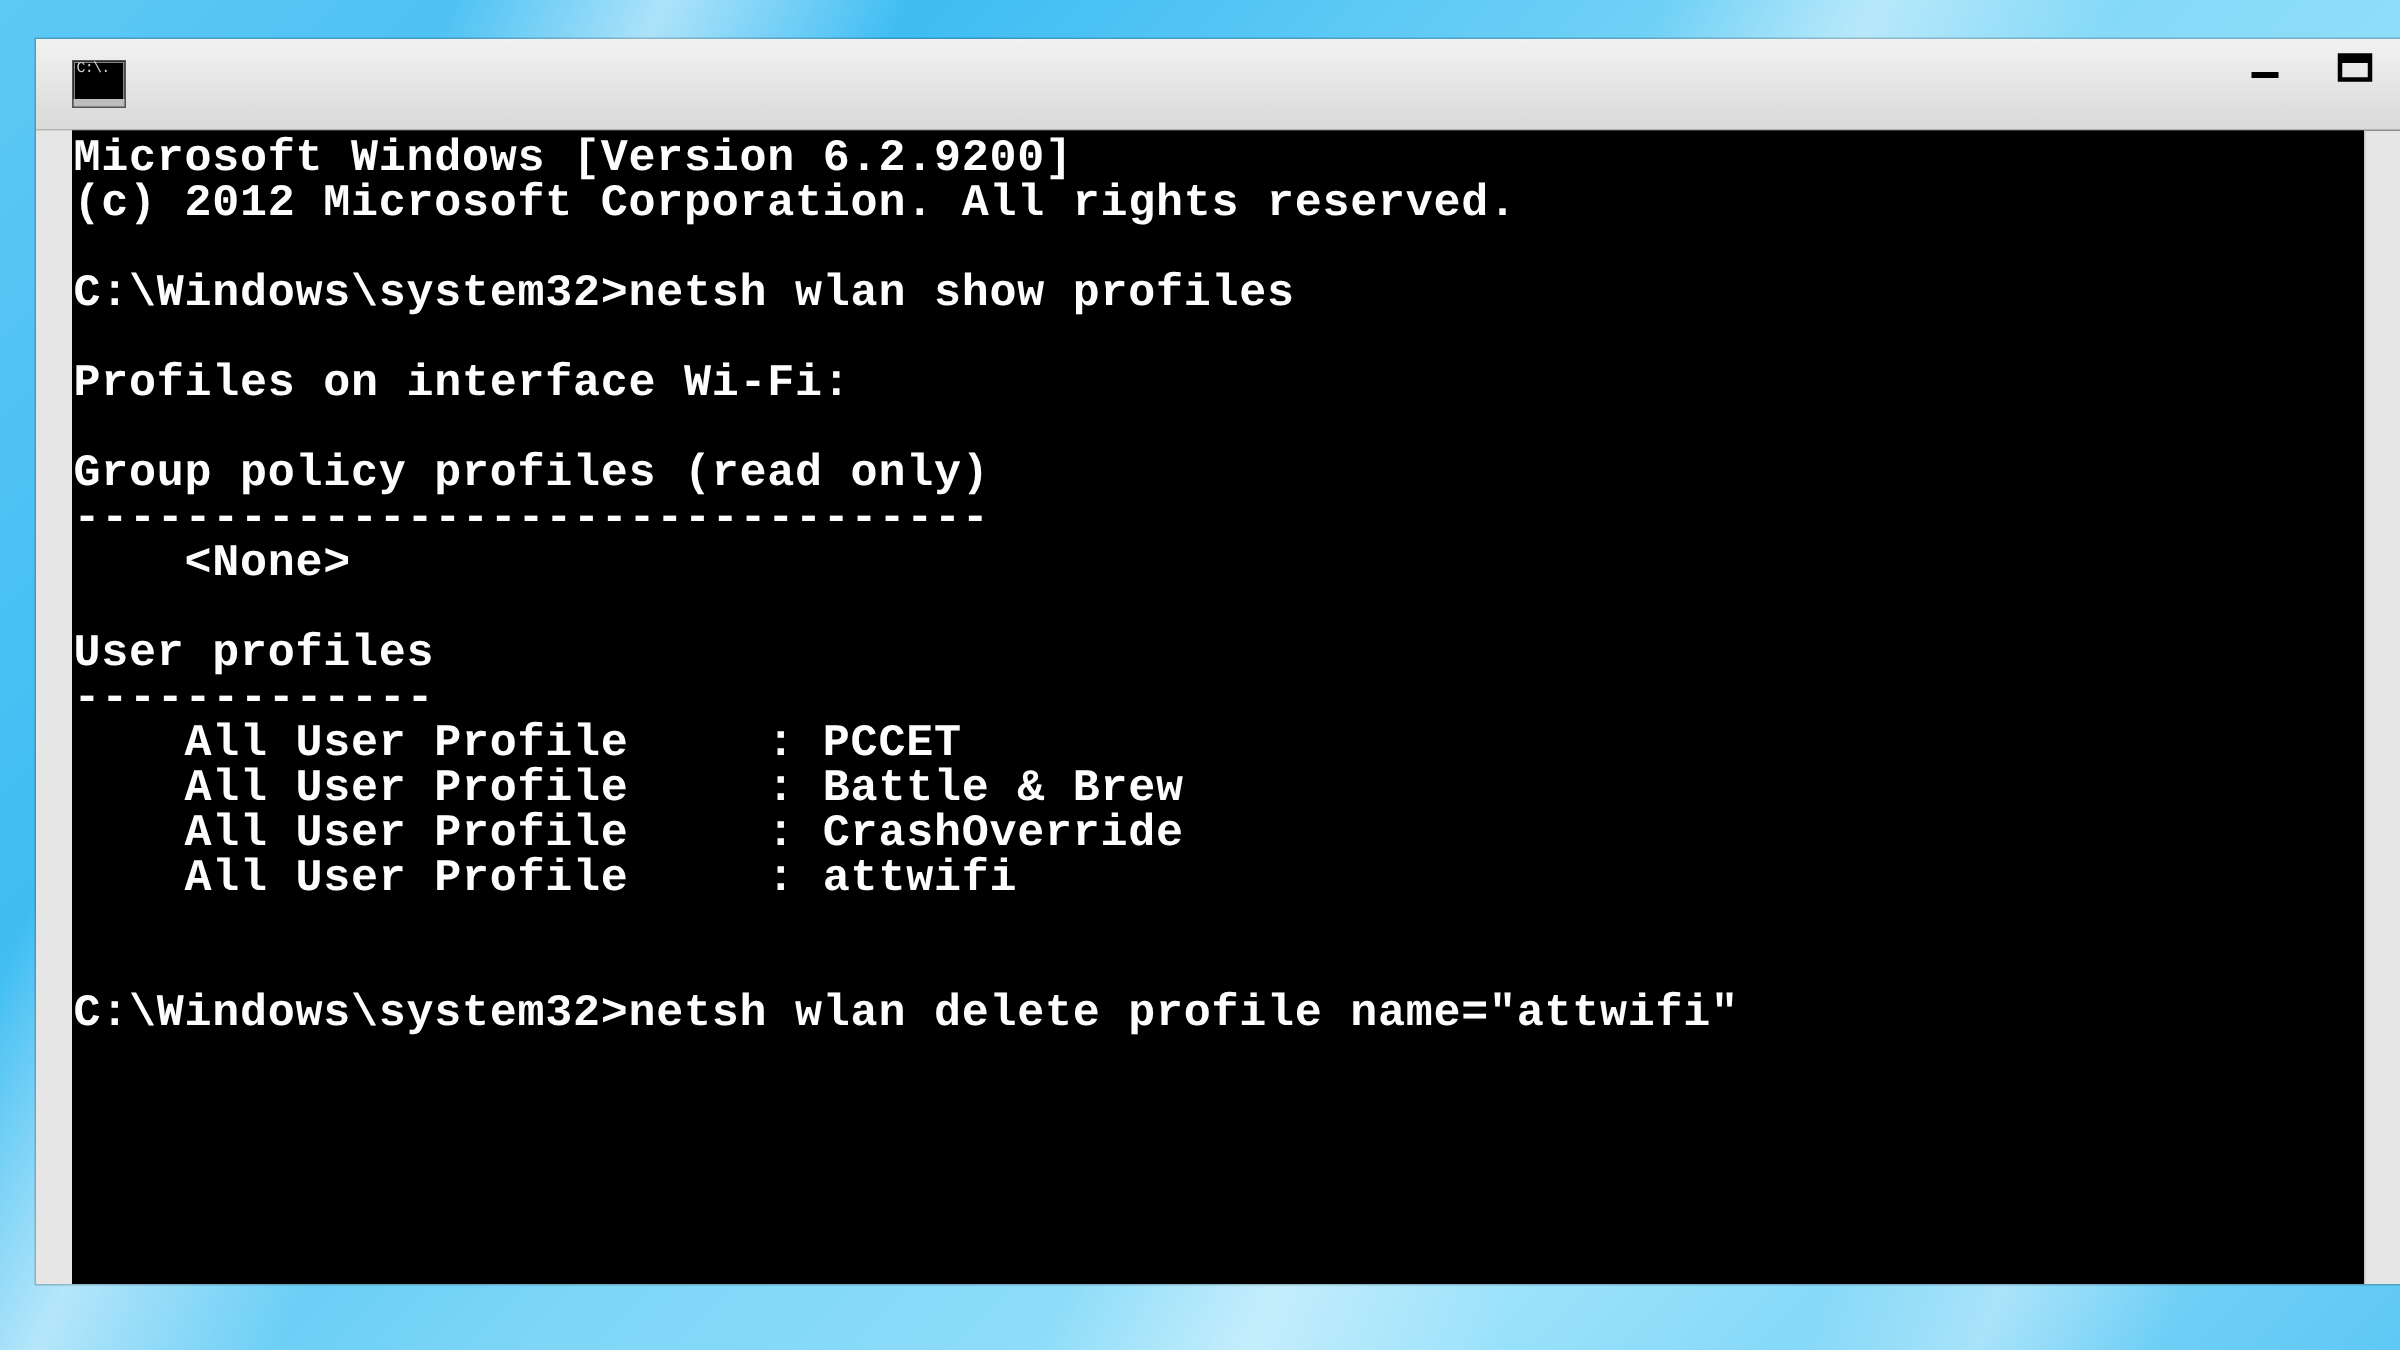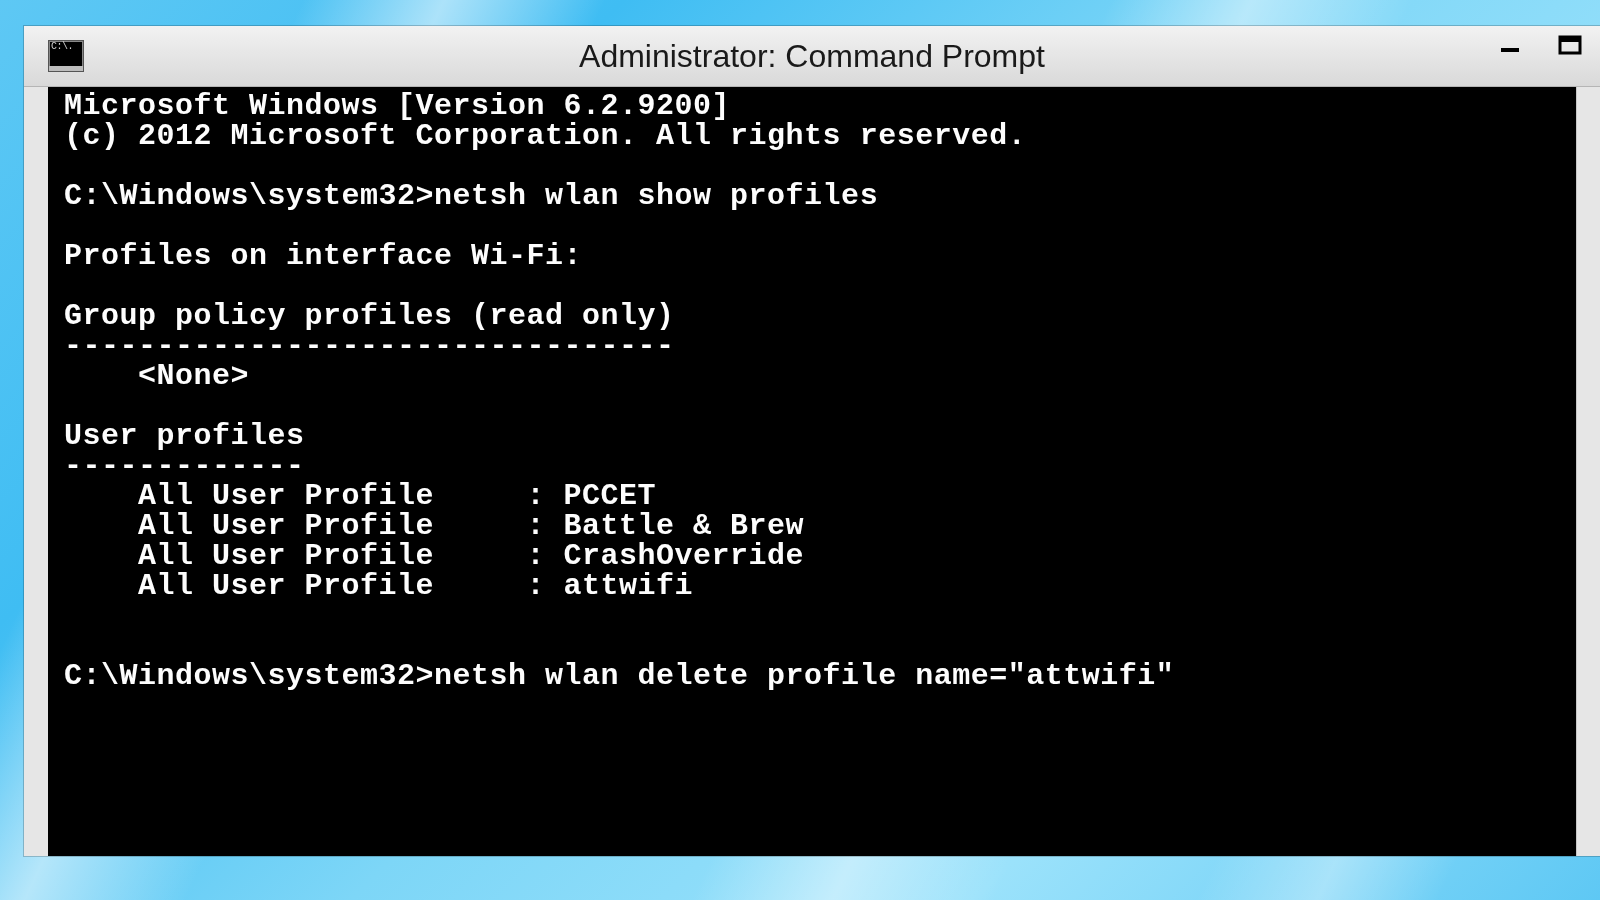--- a/index.html
+++ b/index.html
@@ -98,21 +98,21 @@
   .terminal-wrap {
     position: absolute;
     left: 24px;
     right: 0;
     top: 61px;
     bottom: 0;
     background: #000;
   }
   pre.terminal {
     margin: 0;
-    padding: 4px 0 0 16px;
+    padding: 4px 0 0 1px;
     color: #fdfdfd;
     background: #000;
     font-family: Consolas, "Lucida Console", "Courier New", monospace;
     font-size: 30px;
     line-height: 30px;
     font-weight: bold;
     letter-spacing: 0.5px;
     white-space: pre;
   }
   .scrollbar-stub {
@@ -130,21 +130,20 @@
 
 <div class="bg-overlay"></div>
 
 <div class="window">
 
   <div class="titlebar">
     <div class="app-icon">
       <span class="ctext">C:\.</span>
       <span class="bar"></span>
     </div>
-    <div class="window-title">Administrator: Command Prompt</div>
 
     <div class="window-controls">
       <div class="win-btn" title="Minimize">
         <svg width="24" height="24" viewBox="0 0 24 24">
           <rect x="3" y="15" width="18" height="4" fill="#000"></rect>
         </svg>
       </div>
       <div class="win-btn" title="Maximize">
         <svg width="24" height="24" viewBox="0 0 24 24">
           <rect x="2" y="4" width="20" height="16" fill="none" stroke="#000" stroke-width="3"></rect>

